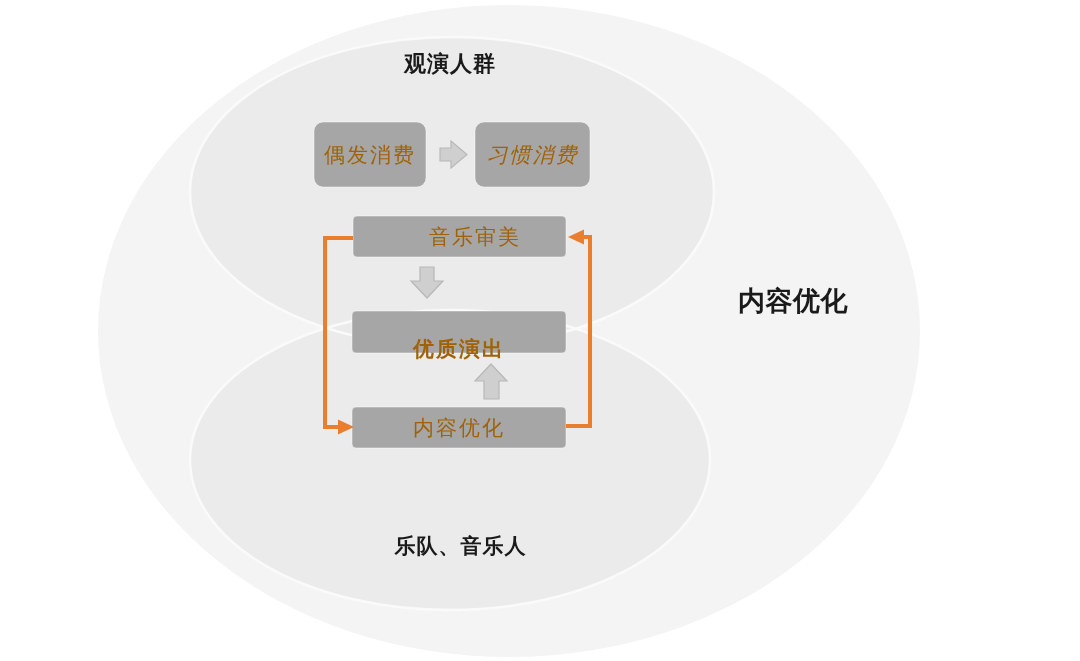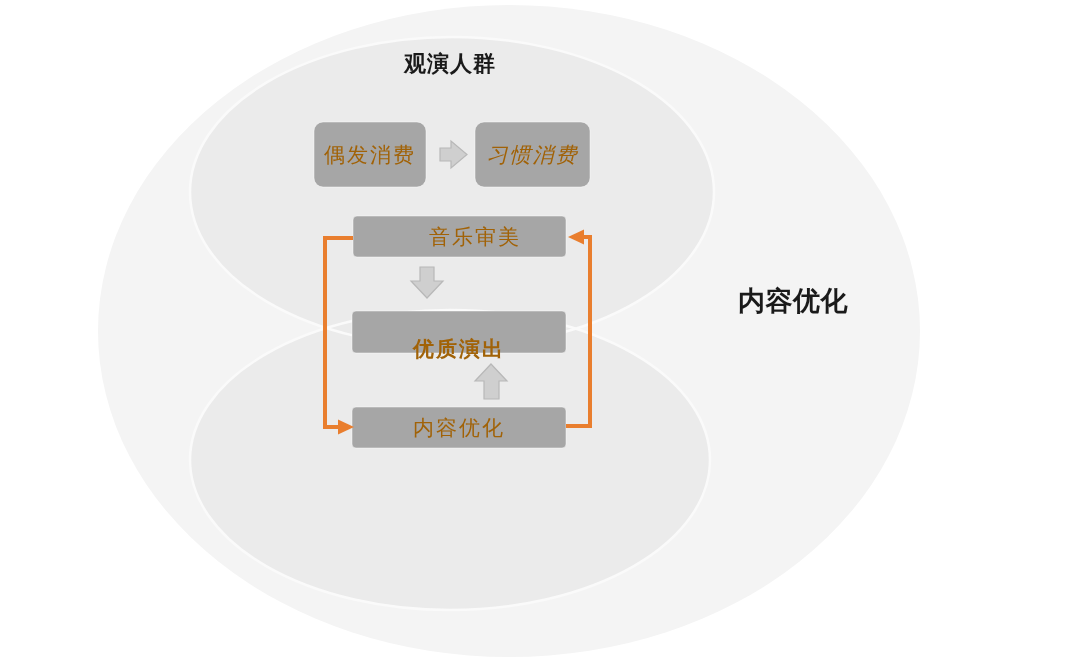--- a/index.html
+++ b/index.html
@@ -80,20 +80,21 @@
 
     <path d="M 353 238 H 325 V 427 H 339" fill="none" stroke="#E97E2E" stroke-width="4" stroke-linejoin="miter"></path>
     <polygon points="338,419.5 338,434.5 354,427" fill="#E97E2E"></polygon>
 
     <path d="M 566 426 H 590 V 237 H 584" fill="none" stroke="#E97E2E" stroke-width="4" stroke-linejoin="miter"></path>
     <polygon points="584,229.5 584,244.5 568,237" fill="#E97E2E"></polygon>
   </svg>
 
   <div class="lbl title-audience">观演人群</div>
 
+  <div class="lbl title-musicians">乐队、音乐人</div>
 
   <div class="lbl title-livehouse">
     <div>内容优化</div>
   </div>
 
   <div class="boxlbl lbl-occasional">偶发消费</div>
 
   <div class="boxlbl lbl-habitual">习惯消费</div>
 
   <div class="boxlbl lbl-aesthetics">音乐审美</div>

